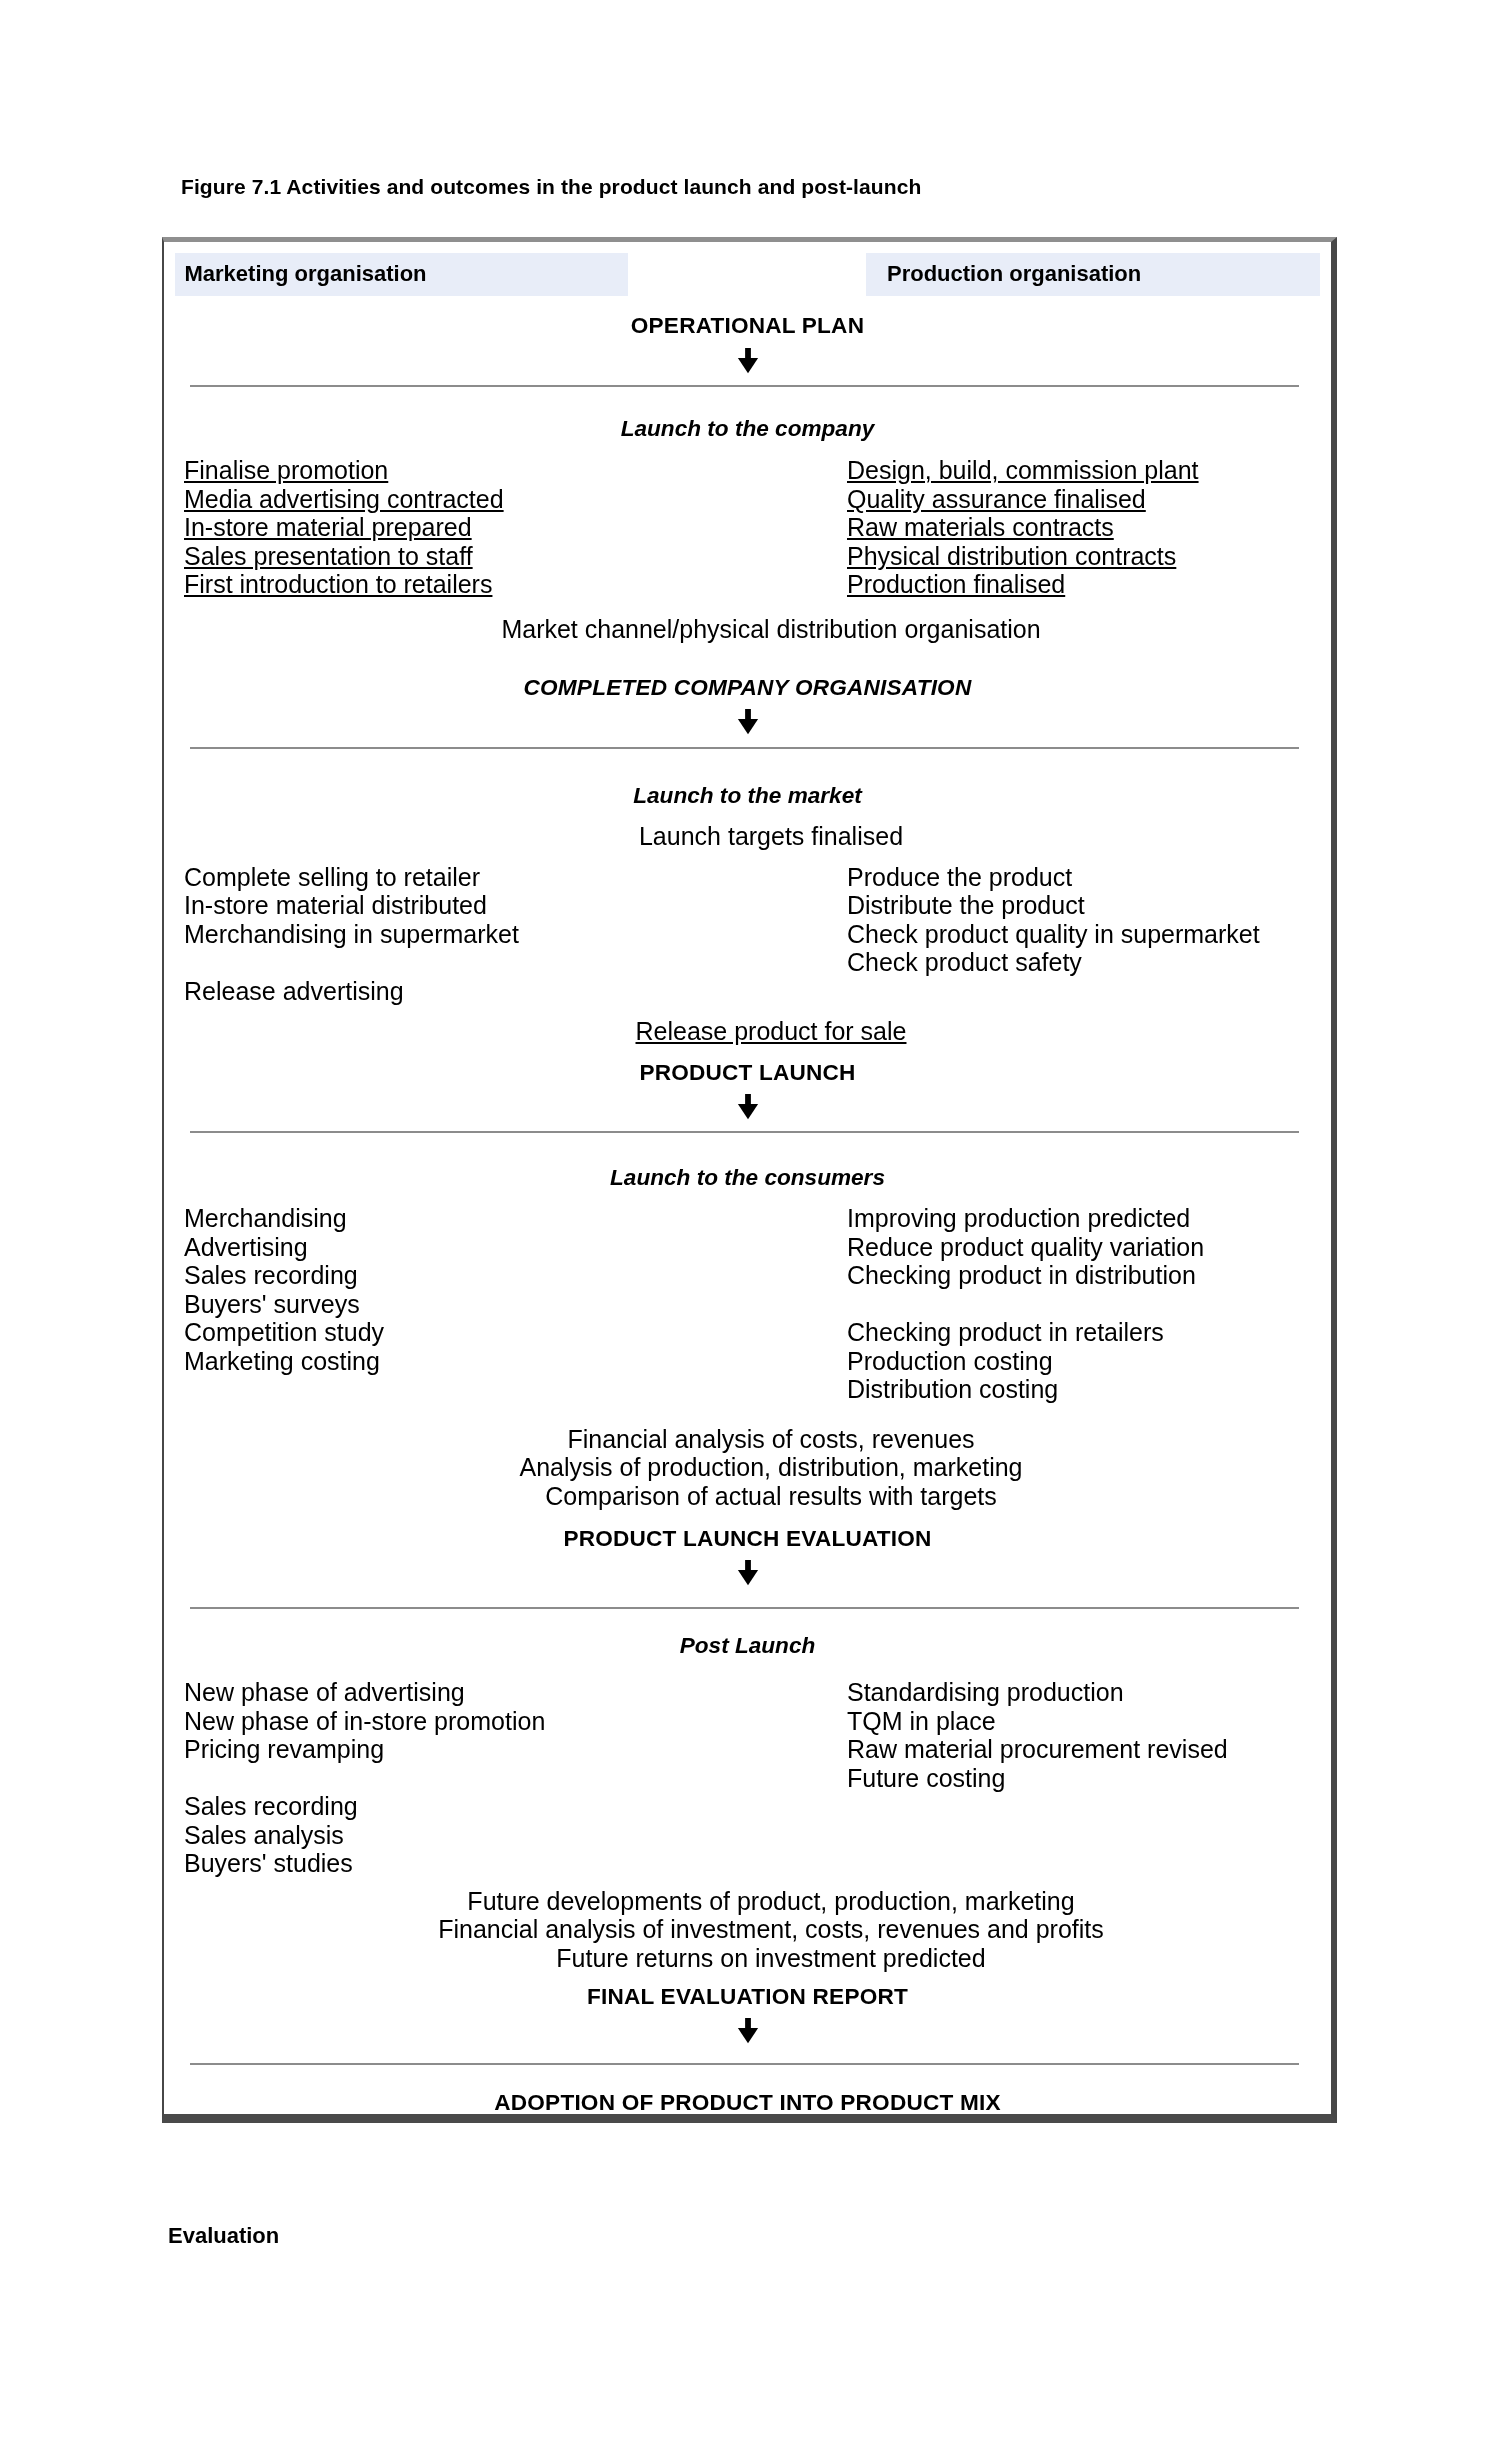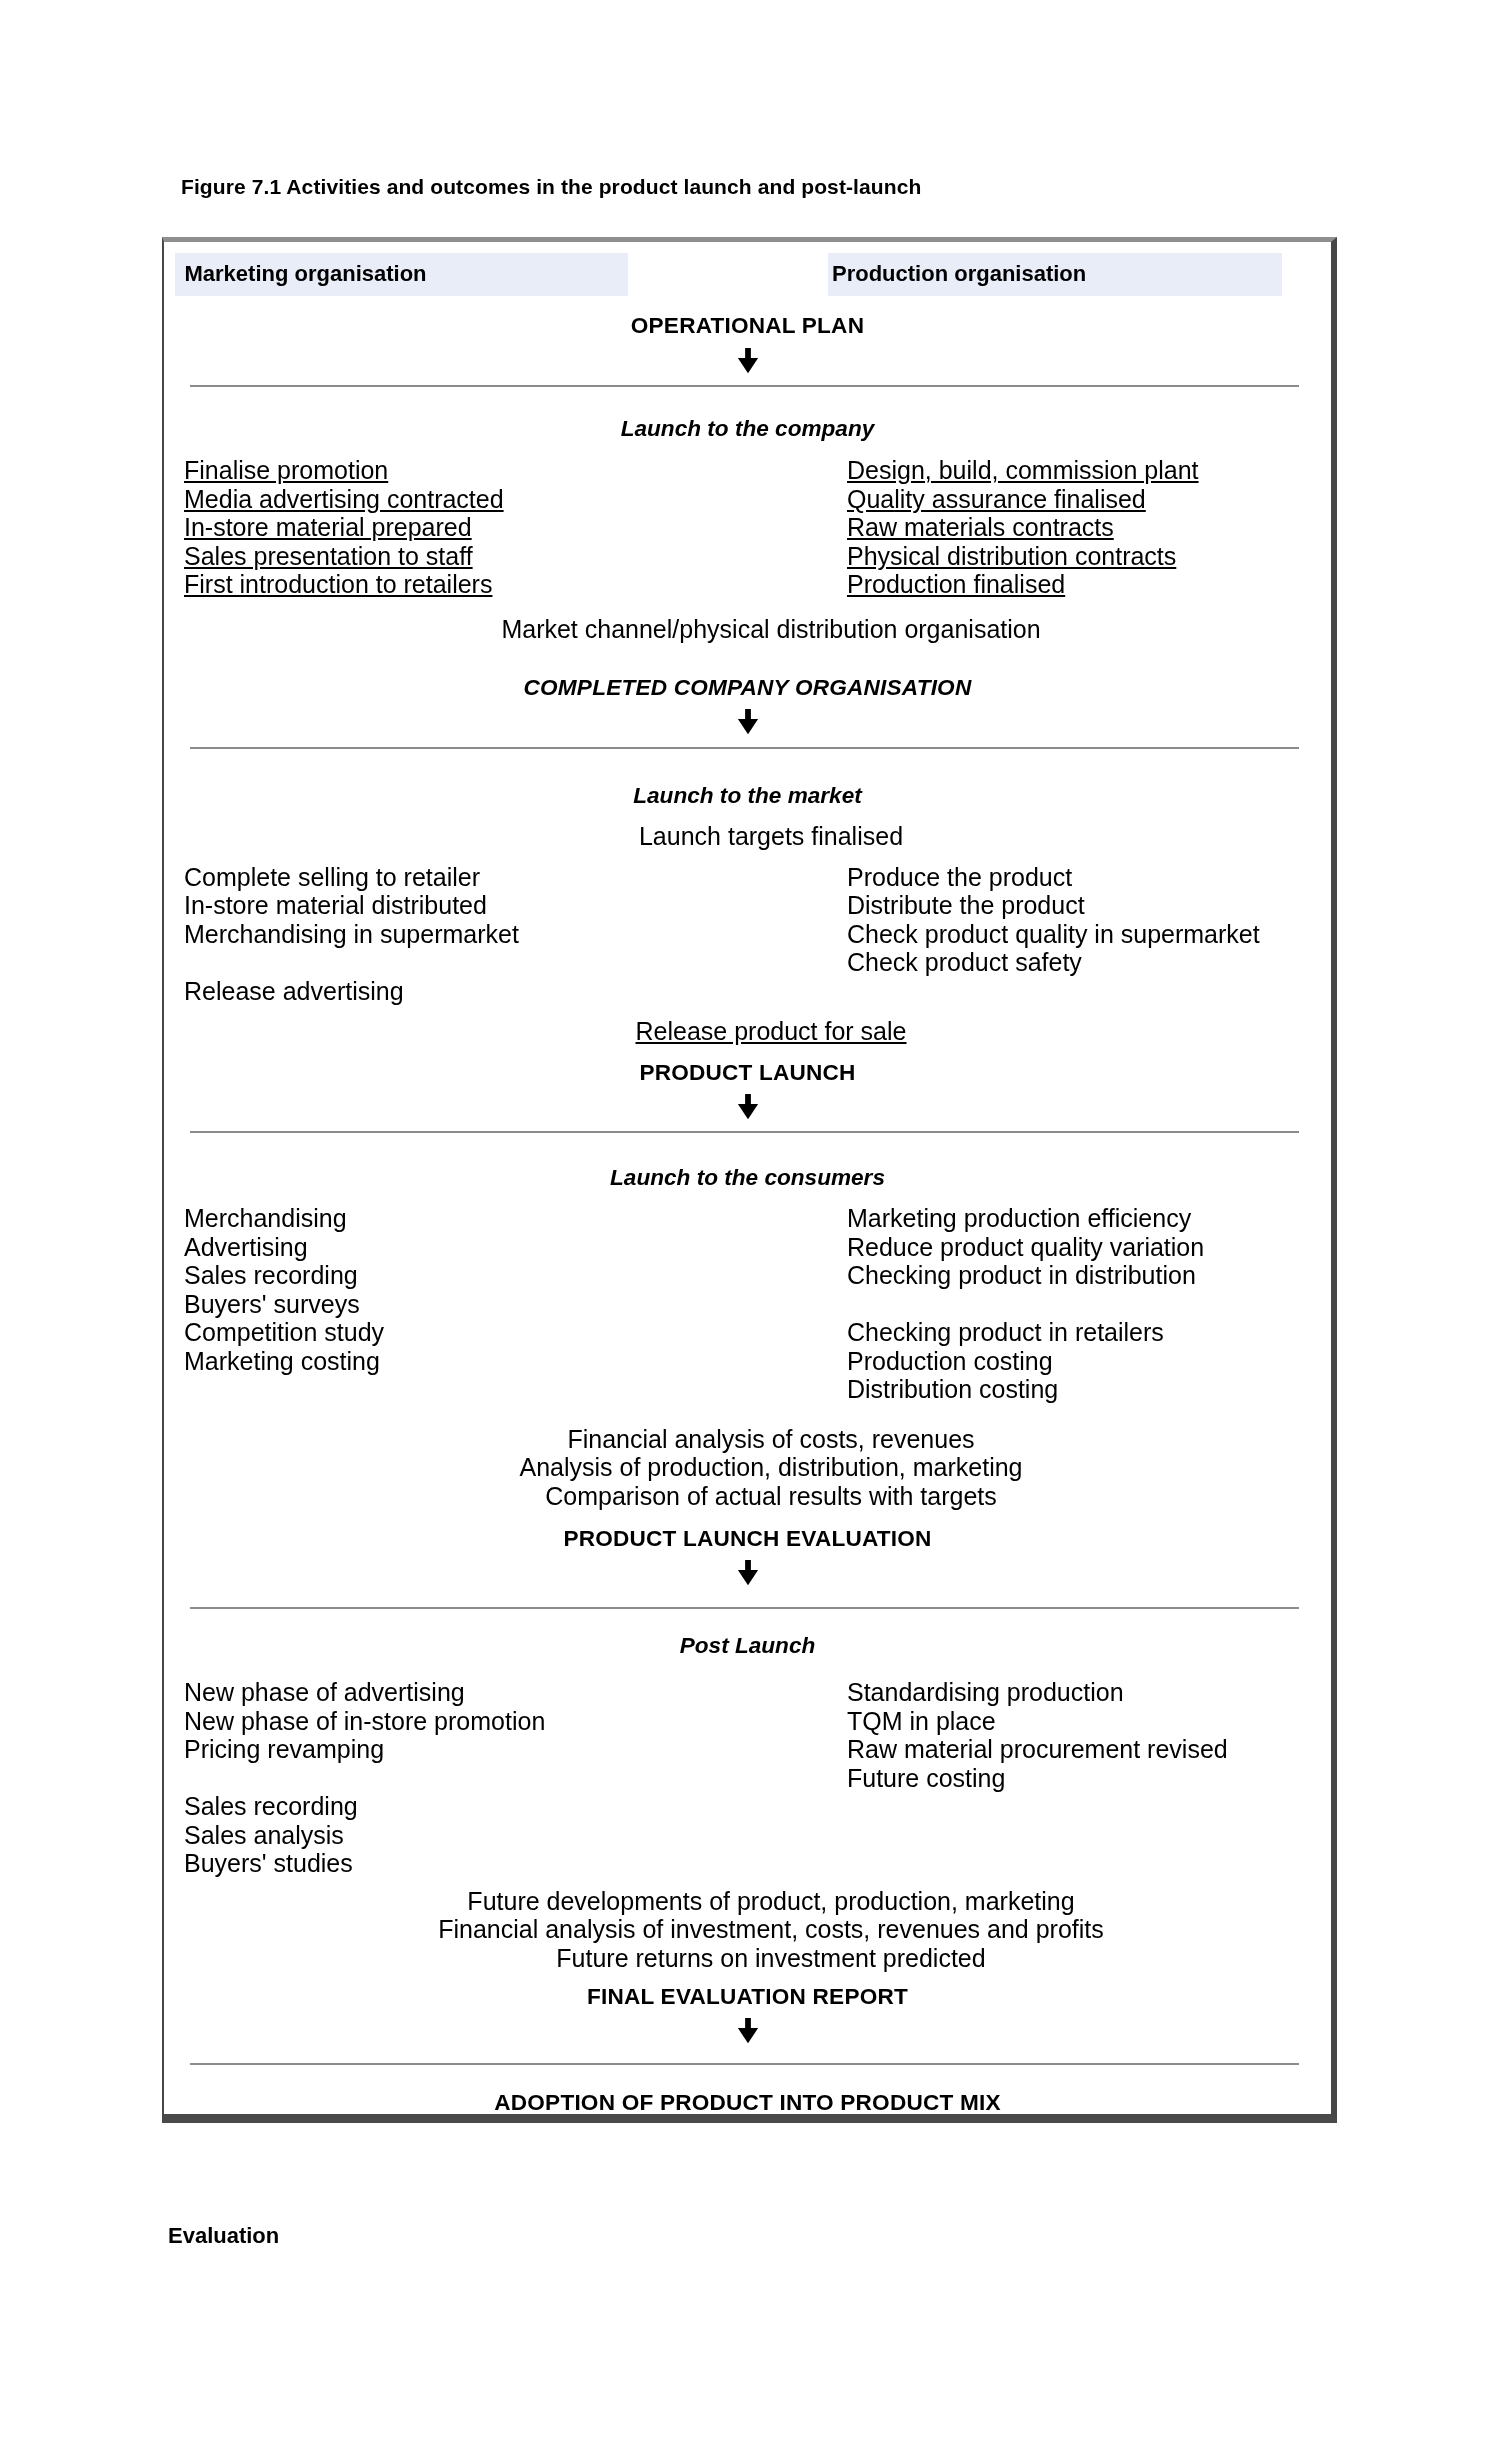--- a/index.html
+++ b/index.html
@@ -40,21 +40,21 @@
   .header-cell {
     position: absolute;
     top: 0; height: 43px;
     background: #e8edf8;
     display: flex; align-items: center;
     font-size: 22px; font-weight: bold;
     box-sizing: border-box;
     white-space: nowrap;
   }
   .header-cell.left  { left: 11px;  width: 453px; padding-left: 9.5px; text-align: right; }
-  .header-cell.right { left: 664px; width: 454px; padding-left: 4px; }
+  .header-cell.right { left: 702px; width: 454px; padding-left: 21px; }
   .caps-line { text-align: center; font-weight: bold; font-size: 22.6px; letter-spacing: 0.2px; }
   .stage-heading { text-align: center; font-weight: bold; font-style: italic; font-size: 22.6px; }
   .body-center { text-align: center; padding-left: 47px; }
 
   .arrow-row { text-align: center; height: 26px; line-height: 0; }
   .rule {
     height: 0; border: 0; border-top: 2.2px solid #8c8c8c;
     margin: 0 32px 0 26px;
   }
 
@@ -170,21 +170,21 @@
     <div class="cols mt16">
       <div class="col-l">
         <div class="li">Merchandising</div>
         <div class="li">Advertising</div>
         <div class="li">Sales recording</div>
         <div class="li">Buyers' surveys</div>
         <div class="li">Competition study</div>
         <div class="li">Marketing costing</div>
       </div>
       <div class="col-r">
-        <div class="li">Marketing production efficiency</div>
+        <div class="li">Improving production predicted</div>
         <div class="li">Reduce product quality variation</div>
         <div class="li">Checking product in distribution</div>
         <div class="li gap"></div>
         <div class="li">Checking product in retailers</div>
         <div class="li">Production costing</div>
         <div class="li">Distribution costing</div>
       </div>
     </div>
     <div class="body-center mt29">Financial analysis of costs, revenues</div>
     <div class="body-center">Analysis of production, distribution, marketing</div>

